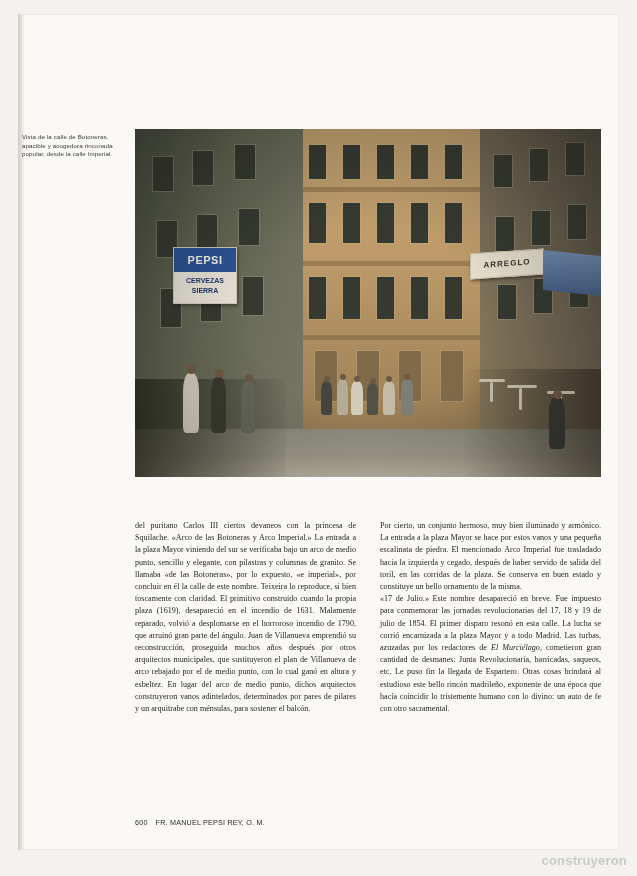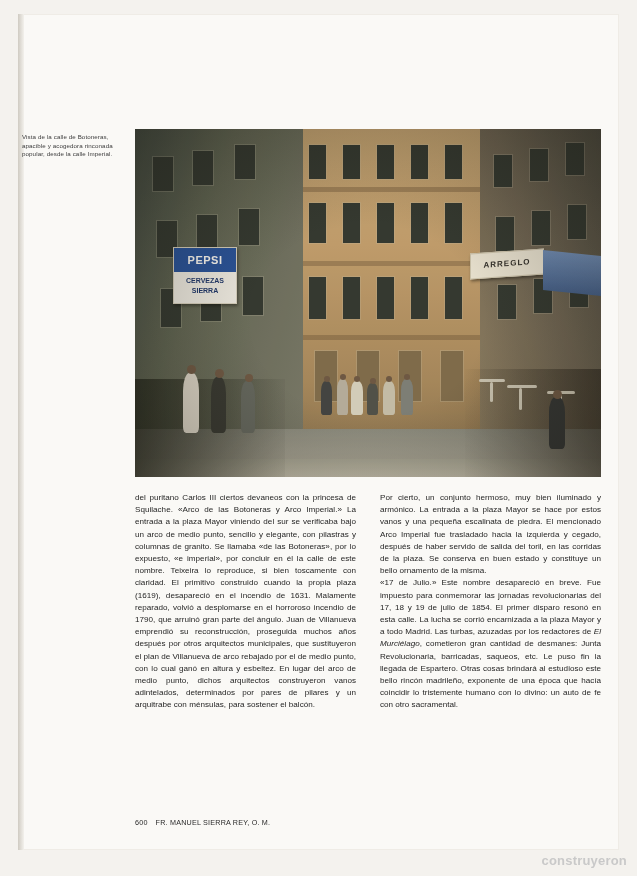--- a/index.html
+++ b/index.html
@@ -209,26 +209,27 @@
   
   #body-cols {
     position: absolute;
     left: 135px; top: 492px;
     width: 466px;
     display: flex;
     gap: 24px;
   }
   .col {
     width: 221px;
-    font-family: Liberation Sans, sans-serif;
+    font-family: Liberation Serif, serif;
     font-size: 8.1px;
     line-height: 12.2px;
     text-align: justify;
     color: #1f1f1f;
     letter-spacing: 0.01px;
+    margin-top: 28px;
   }
   .col p { margin: 0 0 0 0; text-indent: 0; }
   .col p + p { margin-top: 0; }
   .ital { font-style: italic; }
 
   
   #footer {
     position: absolute;
     left: 135px; top: 818px;
     font-family: "Liberation Sans", sans-serif;
@@ -375,19 +376,19 @@
     <div class="col">
       <p>del puritano Carlos III ciertos devaneos con la princesa de Squilache. «Arco de las Botoneras y Arco Imperial.» La entrada a la plaza Mayor viniendo del sur se verificaba bajo un arco de medio punto, sencillo y elegante, con pilastras y columnas de granito. Se llamaba «de las Botoneras», por lo expuesto, «e imperial», por concluir en él la calle de este nombre. Teixeira lo reproduce, si bien toscamente con claridad. El primitivo construido cuando la propia plaza (1619), desapareció en el incendio de 1631. Malamente reparado, volvió a desplomarse en el horroroso incendio de 1790, que arruinó gran parte del ángulo. Juan de Villanueva emprendió su reconstrucción, proseguida muchos años después por otros arquitectos municipales, que sustituyeron el plan de Villanueva de arco rebajado por el de medio punto, con lo cual ganó en altura y esbeltez. En lugar del arco de medio punto, dichos arquitectos construyeron vanos adintelados, determinados por pares de pilares y un arquitrabe con ménsulas, para sostener el balcón.</p>
     </div>
     <div class="col">
       <p>Por cierto, un conjunto hermoso, muy bien iluminado y armónico. La entrada a la plaza Mayor se hace por estos vanos y una pequeña escalinata de piedra. El mencionado Arco Imperial fue trasladado hacia la izquierda y cegado, después de haber servido de salida del toril, en las corridas de la plaza. Se conserva en buen estado y constituye un bello ornamento de la misma.</p>
       <p><span>«17 de Julio.»</span><span> Este nombre desapareció en breve. Fue impuesto para conmemorar las jornadas revolucionarias del 17, 18 y 19 de julio de 1854. El primer disparo resonó en esta calle. La lucha se corrió encarnizada a la plaza Mayor y a todo Madrid. Las turbas, azuzadas por los redactores de </span><span class="ital">El Murciélago</span><span>, cometieron gran cantidad de desmanes: Junta Revolucionaria, barricadas, saqueos, etc. Le puso fin la llegada de Espartero. Otras cosas brindará al estudioso este bello rincón madrileño, exponente de una época que hacía coincidir lo tristemente humano con lo divino: un auto de fe con otro sacramental.</span></p>
     </div>
   </div>
 
   <div id="footer">
-    <span class="pnum">600</span><span>FR. MANUEL SIERRA REY, O. M.</span>
+    <span class="pnum">600</span><span>FR. MANUEL PEPSI REY, O. M.</span>
   </div>
 </div>
 
 <div id="watermark">
   <span class="tc">construyeron</span>
 </div>
 
 </body></html>

